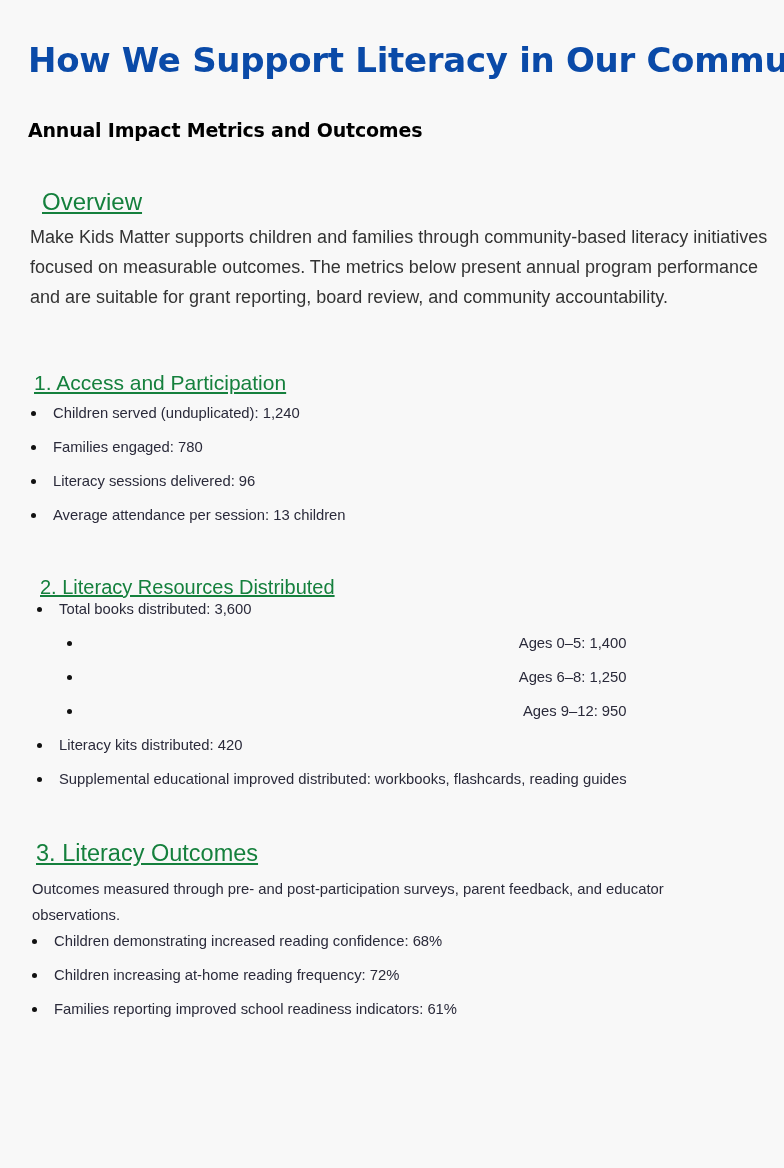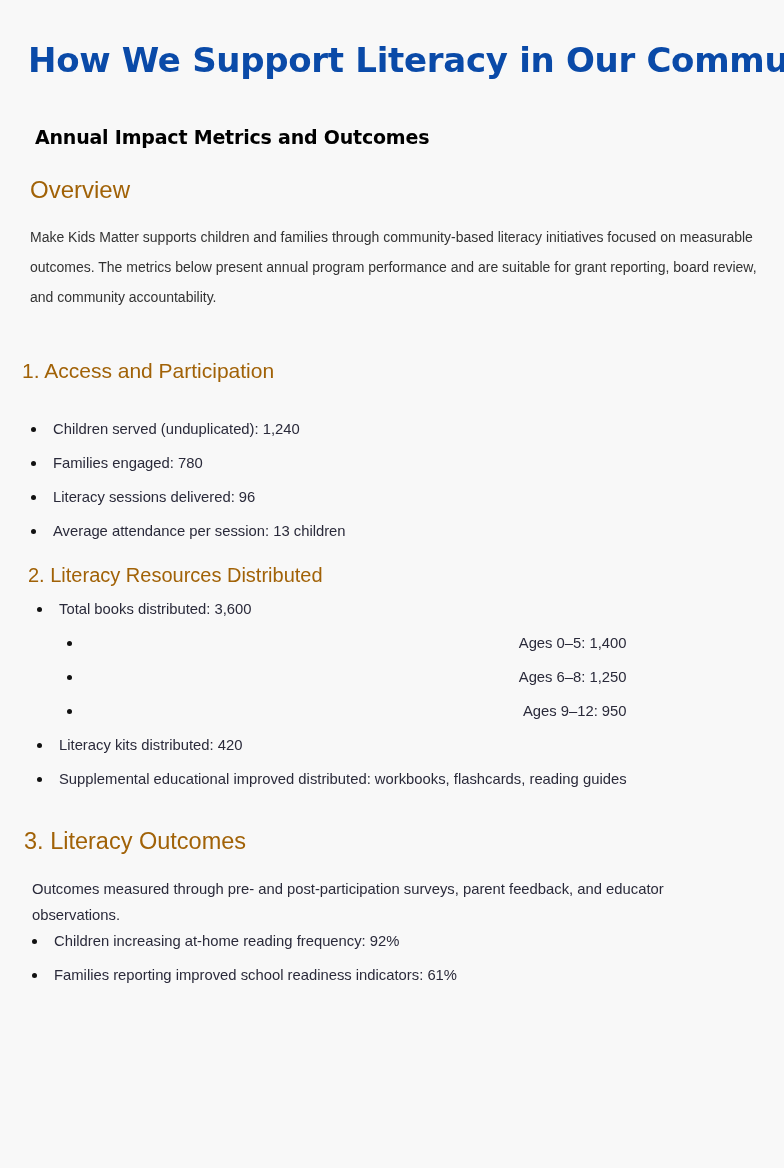--- a/index.html
+++ b/index.html
@@ -9,49 +9,50 @@
     font-family: "DejaVu Sans", "Liberation Sans", sans-serif;
     color: #1f1f2b;
     position: relative;
   }
   .title {
     position: absolute; left: 28px; top: 40px; margin: 0;
     font-size: 34px; font-weight: bold; color: #0a4aa8;
     letter-spacing: -0.3px; white-space: nowrap;
   }
   .subtitle {
-    position: absolute; left: 28px; top: 119px; margin: 7px;
+    position: absolute; left: 28px; top: 119px; margin: 0;
     font-size: 19px; font-weight: bold; color: #000;
     white-space: nowrap; letter-spacing: -0.2px; text-align: center;
   }
   h2 {
-    margin: 0; font-weight: normal; color: #a16207;
+    margin: 12px; font-weight: normal; color: #15803d;
     font-family: "Liberation Sans", sans-serif;
     white-space: nowrap;
+    text-decoration: underline;
   }
   .ov-heading { position: absolute; left: 30px; top: 176px; font-size: 24px; }
   .ov-text {
     position: absolute; left: 30px; top: 222px; width: 750px; margin: 0;
     font-family: "Liberation Sans", sans-serif;
-    font-size: 14px; line-height: 30px; color: #333;
+    font-size: 18px; line-height: 30px; color: #333;
   }
   .s1-heading { position: absolute; left: 22px; top: 359px; font-size: 21px; }
   .s2-heading { position: absolute; left: 28px; top: 564px; font-size: 20px; }
   .s3-heading { position: absolute; left: 24px; top: 828px; font-size: 23.5px; }
   ul { list-style: none; margin: 0; padding: 0; position: absolute; }
   li {
     position: relative; height: 34px; line-height: 34px;
     font-family: "Liberation Sans", sans-serif;
     font-size: 14.8px; color: #2a2a3a; white-space: nowrap;
   }
   li .dot {
     position: absolute; width: 5px; height: 5px; border-radius: 50%;
     background: #111; top: 15px;
   }
-  .s1-list { left: 53px; top: 412px; }
+  .s1-list { left: 53px; top: 396px; }
   .s1-list li .dot { left: -22px; }
   .s2-list { left: 59px; top: 592px; }
   .s2-list li .dot { left: -22px; }
   .s2-list li.sub { padding-left: 30px; text-align: right; }
   .s2-list li.sub .dot { left: 8px; }
   .s3-intro {
     position: absolute; left: 24px; top: 868px; width: 720px; margin: 8px;
     font-family: "Liberation Sans", sans-serif;
     font-size: 14.8px; line-height: 26px; color: #2a2a3a;
   }
@@ -81,15 +82,16 @@
   <li class="sub"><span class="dot"></span><span>Ages 0–5: 1,400</span></li>
   <li class="sub"><span class="dot"></span><span>Ages 6–8: 1,250</span></li>
   <li class="sub"><span class="dot"></span><span>Ages 9–12: 950</span></li>
   <li><span class="dot"></span><span>Literacy kits distributed: 420</span></li>
   <li><span class="dot"></span><span>Supplemental educational improved distributed: workbooks, flashcards, reading guides</span></li>
 </ul>
 
 <h2 class="s3-heading">3. Literacy Outcomes</h2>
 <p class="s3-intro">Outcomes measured through pre- and post-participation surveys, parent feedback, and educator observations.</p>
 <ul class="s3-list">
-  <li><span class="dot"></span><span>Children increasing at-home reading frequency: 92%</span></li>
+  <li><span class="dot"></span><span>Children demonstrating increased reading confidence: 68%</span></li>
+  <li><span class="dot"></span><span>Children increasing at-home reading frequency: 72%</span></li>
   <li><span class="dot"></span><span>Families reporting improved school readiness indicators: 61%</span></li>
 </ul>
 
 </body></html>

